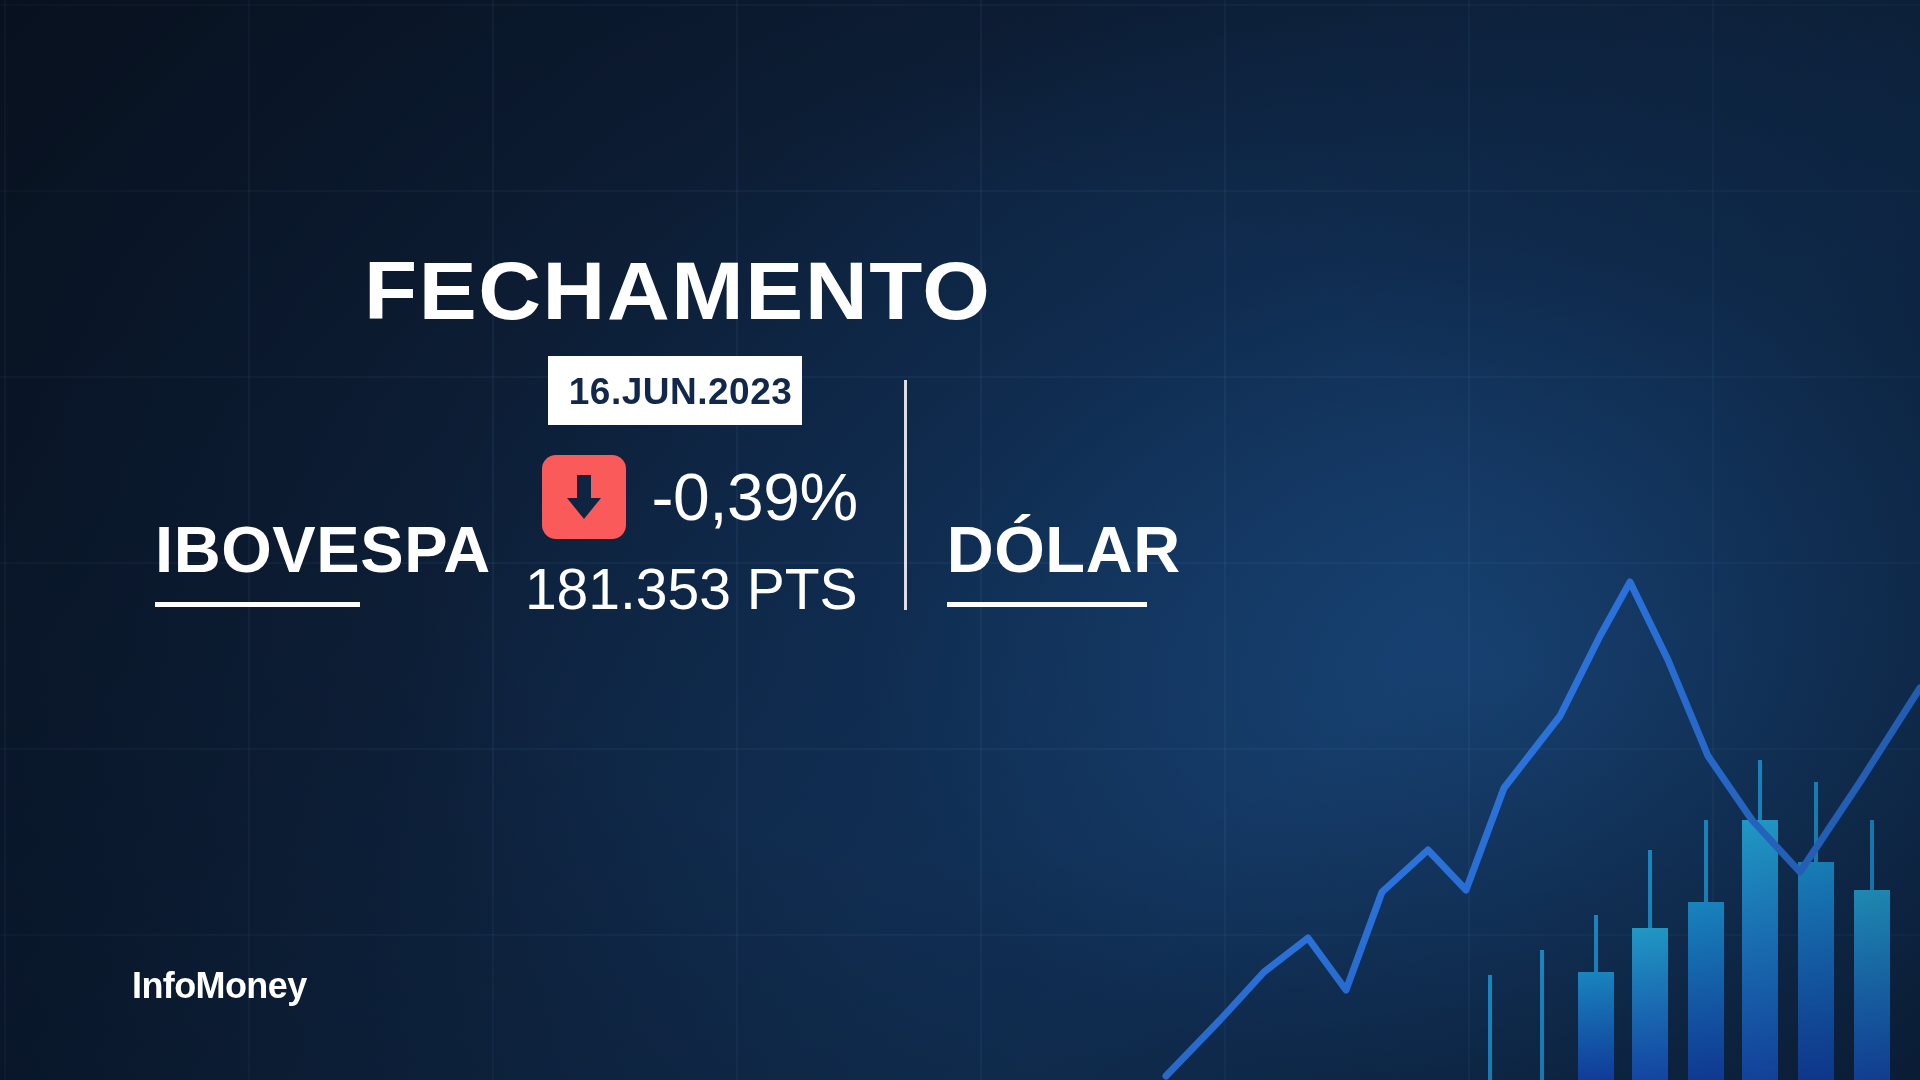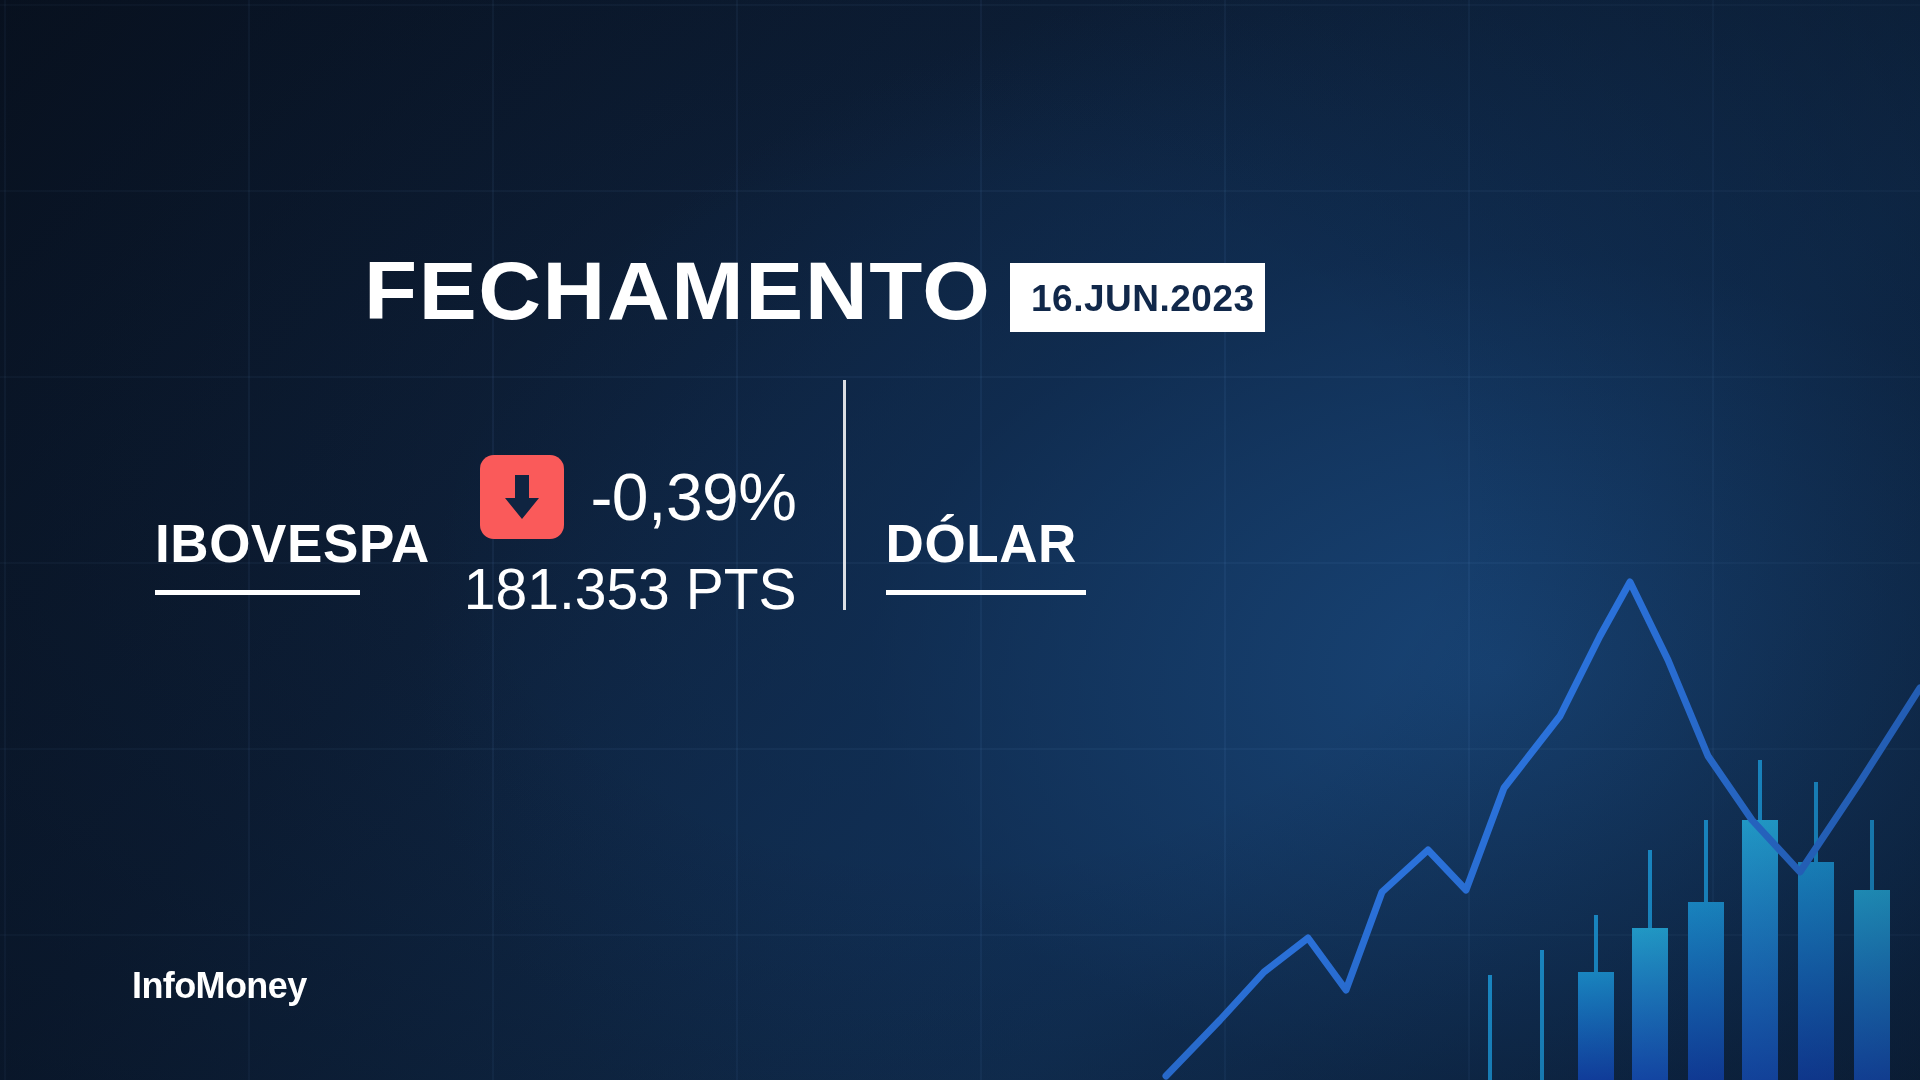--- a/index.html
+++ b/index.html
@@ -59,22 +59,23 @@
     height: 560px;
     pointer-events: none;
   }
 
   
   .title-row {
     position: absolute;
     left: 364px;
     top: 250px;
     display: flex;
-    align-items: flex-end;
+    align-items: center;
     gap: 24px;
+    flex-direction: column;
   }
   .headline {
     color: #ffffff;
     font-size: 82px;
     font-weight: 700;
     letter-spacing: 1.5px;
     line-height: 1;
     white-space: nowrap;
     transform: scaleX(1.06);
     transform-origin: left center;
@@ -104,21 +105,21 @@
     align-items: flex-start;
   }
 
   .ind-name-wrap {
     display: flex;
     flex-direction: column;
     padding-top: 62px;
   }
   .ind-name {
     color: #ffffff;
-    font-size: 53px;
+    font-size: 65px;
     font-weight: 700;
     letter-spacing: 0.6px;
     line-height: 1;
     white-space: nowrap;
   }
   .ind-rule {
     height: 5px;
     background: #ffffff;
     margin-top: 20px;
     width: 205px;

